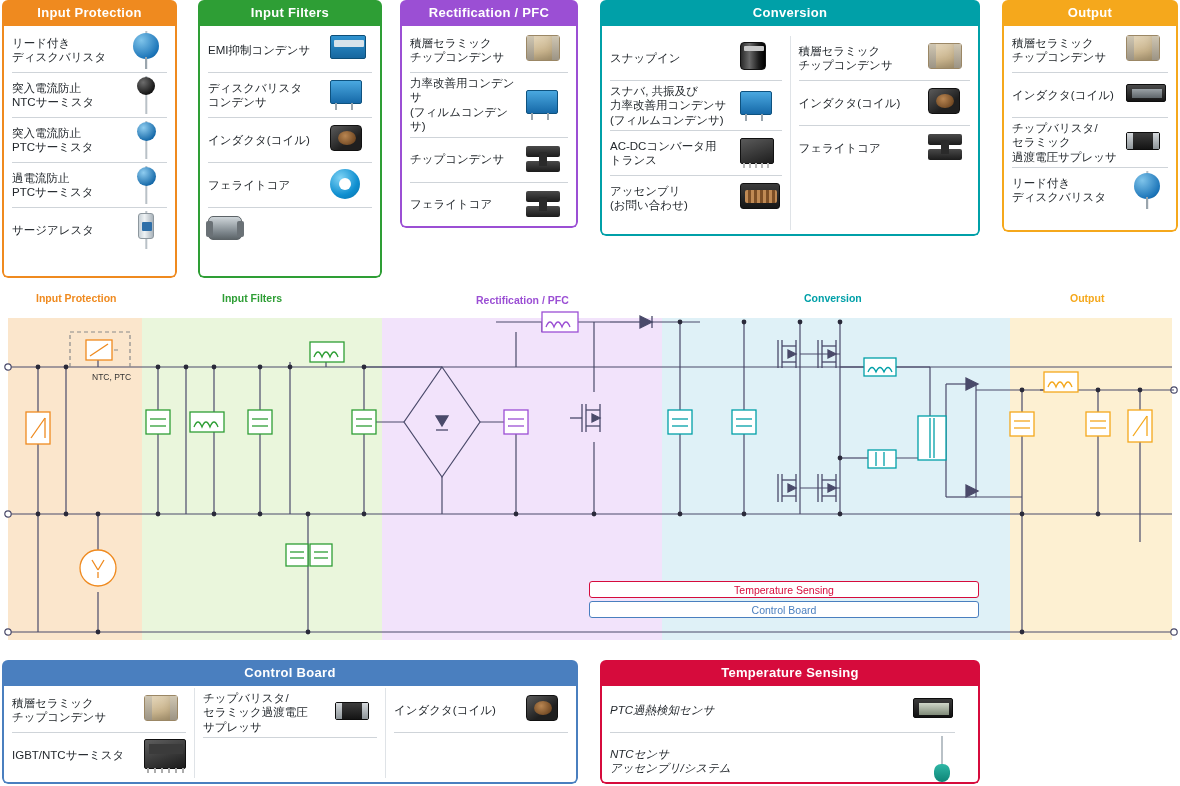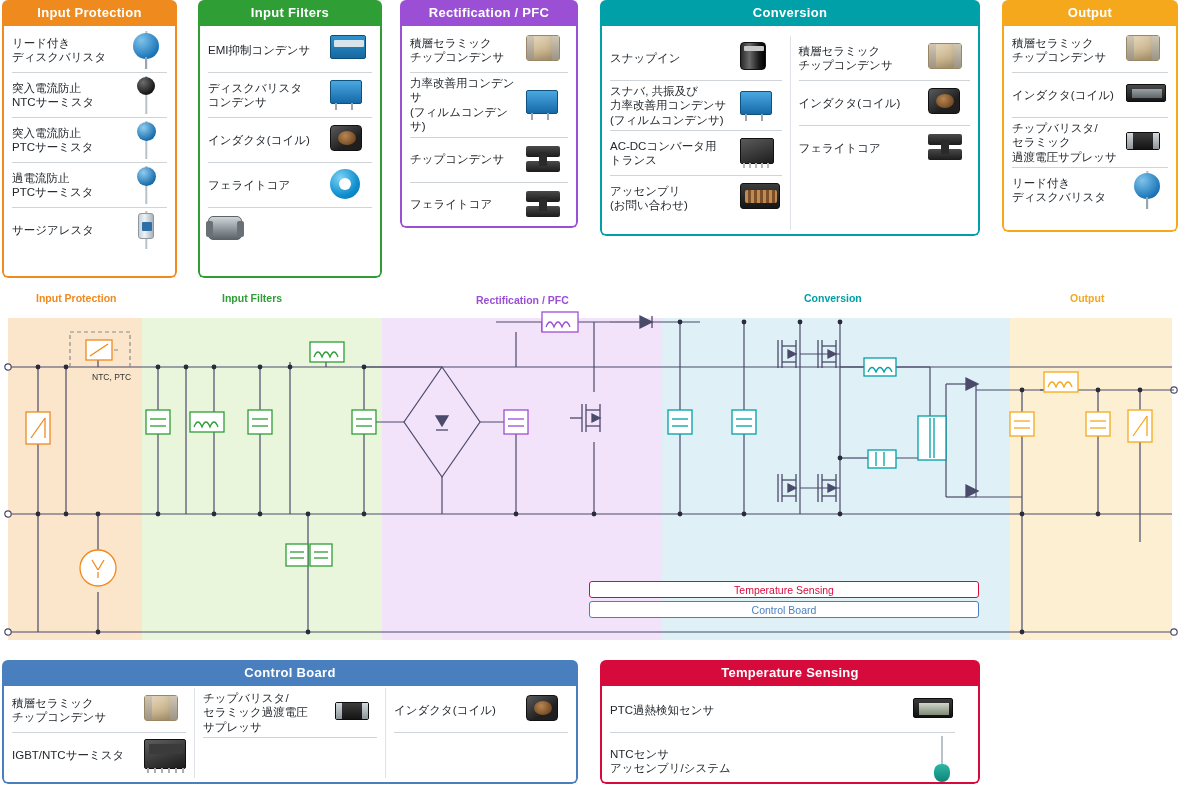--- a/index.html
+++ b/index.html
@@ -818,21 +818,21 @@
                 <div class="coil"></div>
               </div>
           </div>
         </div>
       </div>
     </div>
   </div>
 
   <div class="card" style="left:600px; top:660px; width:380px; height:124px;">
     <div class="card-head" style="background:#d60b3c;">Temperature Sensing</div>
-    <div class="card-body" style="border-color:#d60b3c; padding:2px 15px 4px 0;">
+    <div class="card-body" style="border-color:#d60b3c; padding:2px 15px 4px 0;font-style:italic;">
       <div class="cols">
         <div class="col">
           <div class="brow">
             <div class="plabel">PTC過熱検知センサ</div>
             <div class="pimg th">
                 <div class="ptcsensor"></div>
               </div>
           </div>
           <div class="brow">
             <div class="plabel">NTCセンサ

